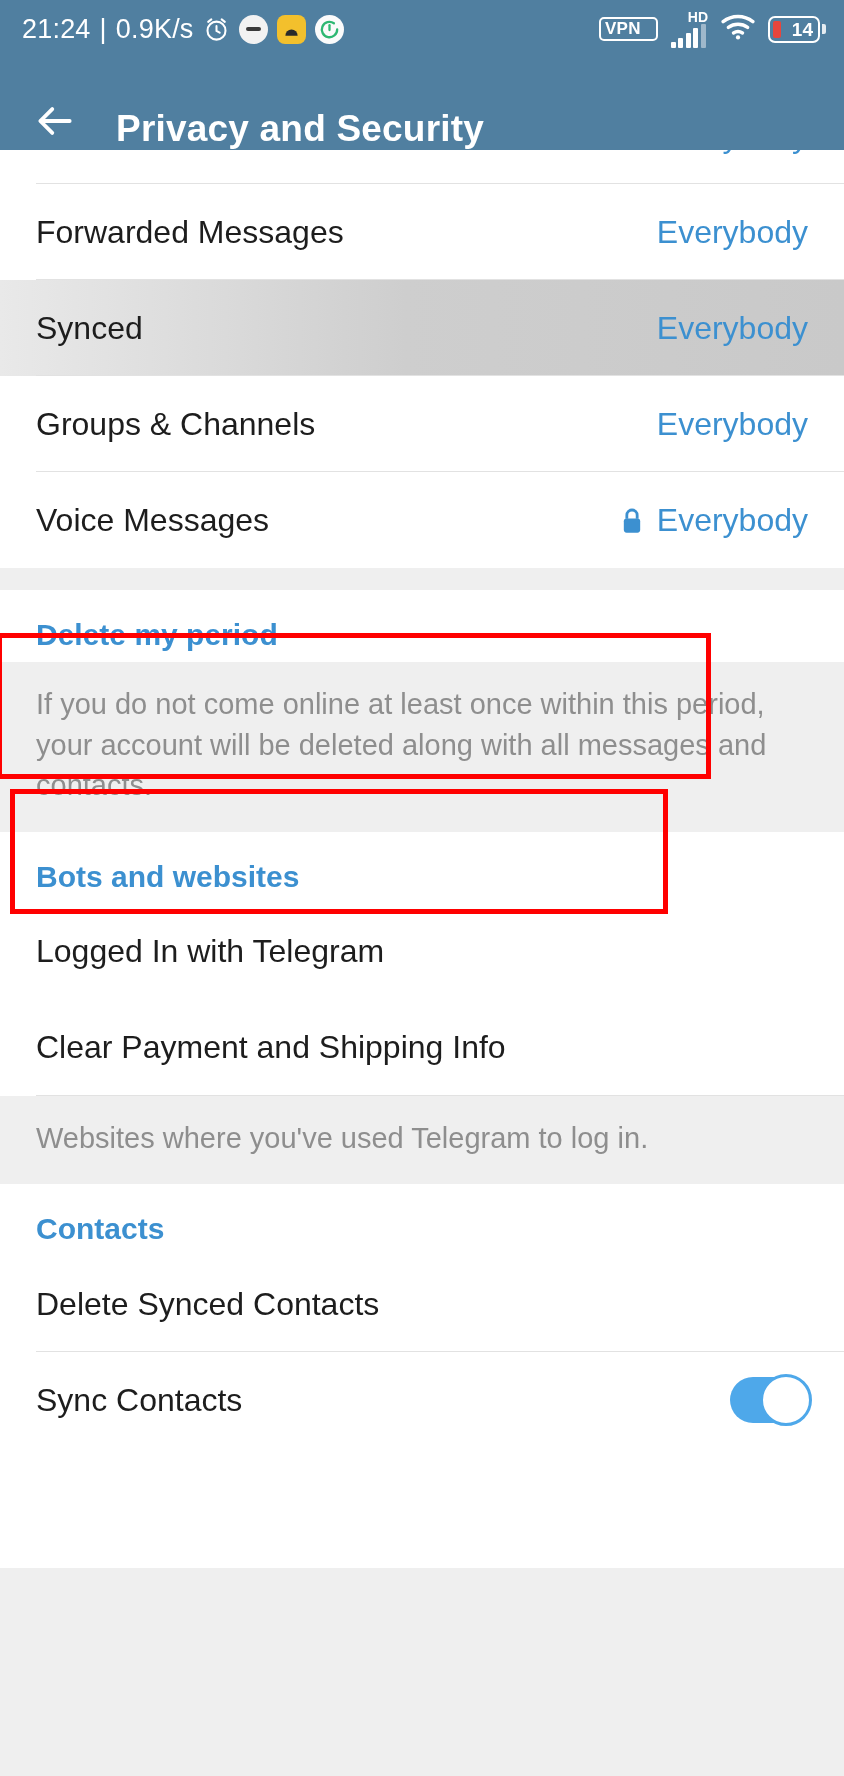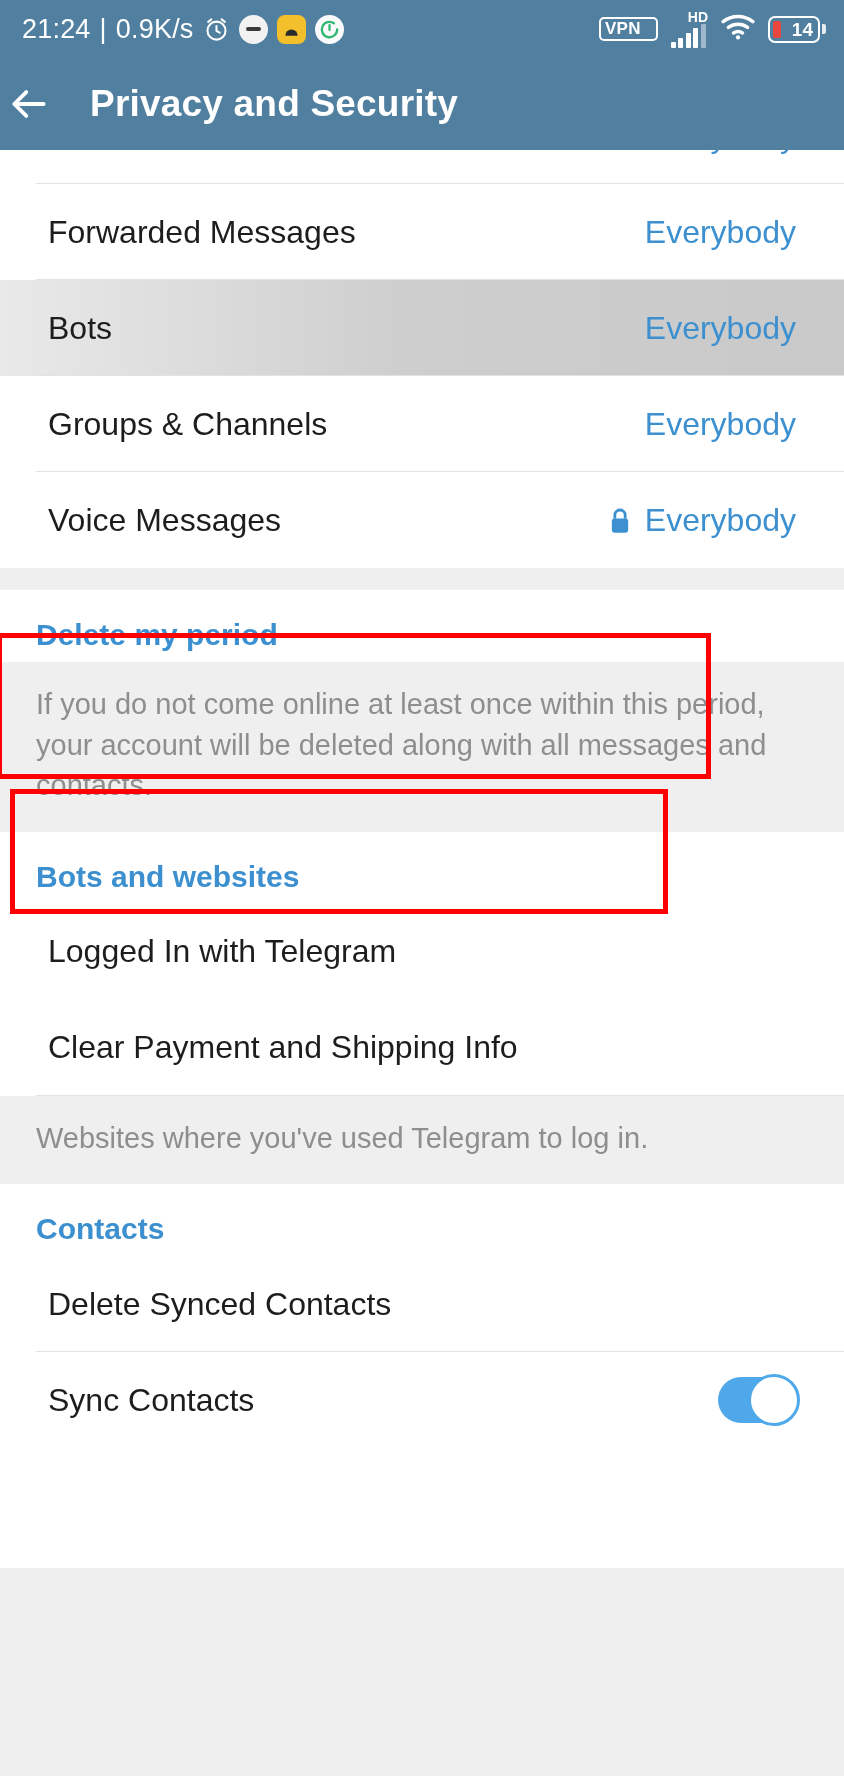--- a/index.html
+++ b/index.html
@@ -141,21 +141,22 @@
   }
 
   
   .app-bar {
     position: absolute;
     top: 58px; left: 0;
     width: 844px;
     height: 92px;
     background: #507fa0;
     display: flex;
-    align-items: center;
+    align-items: flex-end;
+    padding-left: 26px;
     z-index: 30;
   }
   .back-arrow {
     width: 58px; height: 58px;
     display: flex;
     align-items: center;
     justify-content: center;
     flex: none;
   }
   .app-title {
@@ -185,21 +186,21 @@
 
   .card { background: #ffffff; }
   .gap { height: 22px; background: #efefef; }
 
   .row {
     position: relative;
     height: 96px;
     display: flex;
     align-items: center;
     justify-content: space-between;
-    padding: 0 48px;
+    padding: 0 36px;
     background: #ffffff;
   }
   .row.tall { height: 100px; }
   .row-sep::after {
     content: "";
     position: absolute;
     left: 36px; right: 0; bottom: 0;
     height: 1px;
     background: #e2e2e2;
   }
@@ -280,21 +281,21 @@
           <span class="row-label">Profile Photos</span>
           <span class="row-value">Everybody</span>
         </div>
 
         <div class="row row-sep">
           <span class="row-label">Forwarded Messages</span>
           <span class="row-value">Everybody</span>
         </div>
 
         <div class="row row-sep pressed">
-          <span class="row-label">Bots</span>
+          <span class="row-label">Synced</span>
           <span class="row-value">Everybody</span>
         </div>
 
         <div class="row row-sep">
           <span class="row-label">Groups &amp; Channels</span>
           <span class="row-value">Everybody</span>
         </div>
 
         <div class="row">
           <span class="row-label">Voice Messages</span>

